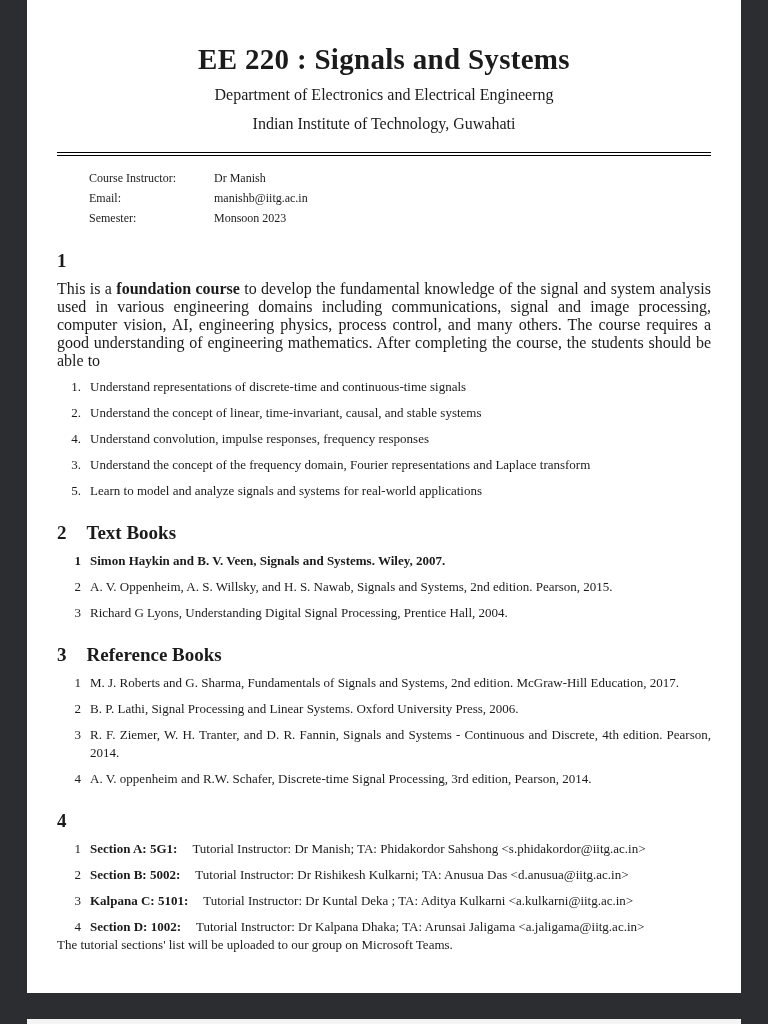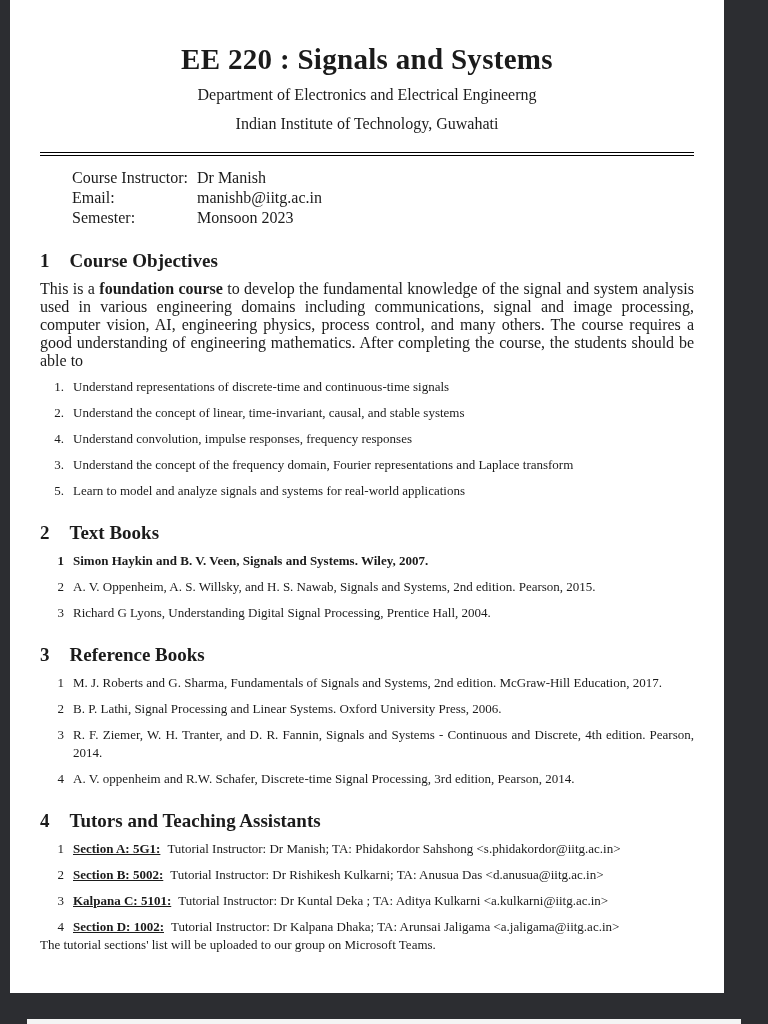--- a/index.html
+++ b/index.html
@@ -9,21 +9,21 @@
     width: 768px; height: 1024px;
   }
   .viewer {
     position: relative;
     width: 768px; height: 1024px;
     background: #2c2d31;
     overflow: hidden;
   }
   .page {
     position: absolute;
-    left: 10px; top: 0;
+    left: 27px; top: 0;
     width: 714px; height: 993px;
     background: #ffffff;
     color: #1b1b1b;
     padding: 42px 30px 0 30px;
     overflow: hidden;
   }
   .next-sliver {
     position: absolute;
     left: 27px; bottom: 0;
     width: 714px; height: 5px;
@@ -39,21 +39,21 @@
     line-height: 20px; margin-top: 9px;
   }
   .doc-sub:first-of-type { margin-top: 6px; }
   .double-rule {
     margin-top: 18px; height: 4px;
     border-top: 1px solid #000;
     border-bottom: 1px solid #000;
   }
   .info-table {
     margin: 12px 12px 0 32px;
-    font-size: 16px;
+    font-size: 12px;
     border-collapse: collapse;
   }
   .info-table td { padding: 2px 0; vertical-align: top; line-height: 16px; }
   .info-label { width: 125px; }
   .link {
     color: var(--color-link, #2222cc);
     text-decoration: none; cursor: pointer;
   }
   .section-heading {
     display: flex;
@@ -67,21 +67,21 @@
   }
   .list { margin-top: 2px; }
   .list-item {
     display: flex;
     font-size: 13px; line-height: 18px;
     margin-top: 8px;
   }
   .li-num { flex: none; width: 24px; text-align: right; margin-right: 9px; }
   .li-text { text-align: justify; flex: 1; }
   .bold { font-weight: bold; }
-  .tutor-label { margin-right: 7px; text-decoration: underline; }
+  .tutor-label { margin-right: 15px; }
   .footer-note { font-size: 13px; line-height: 18px; }
 </style>
 </head>
 <body>
 
 <div class="viewer">
   <div class="page">
 
     <header>
       <div class="doc-title">EE 220 : Signals and Systems</div>
@@ -103,21 +103,20 @@
       </tr>
       <tr>
         <td class="info-label">Semester:</td>
         <td>Monsoon 2023</td>
       </tr>
     </tbody>
       </table>
 
     <div class="section-heading">
       <span class="section-num">1</span>
-      <span>Course Objectives</span>
     </div>
     <p class="intro"><span>This is a </span><span class="bold">foundation course</span><span> to develop the fundamental knowledge of the signal and system analysis used in various engineering domains including communications, signal and image processing, computer vision, AI, engineering physics, process control, and many others. The course requires a good understanding of engineering mathematics. After completing the course, the students should be able to</span></p>
 
     <div class="list">
       <div class="list-item">
         <span class="li-num">1.</span>
         <span class="li-text">Understand representations of discrete-time and continuous-time signals</span>
       </div>
       <div class="list-item">
         <span class="li-num">2.</span>
@@ -174,21 +173,20 @@
         <span class="li-text">R. F. Ziemer, W. H. Tranter, and D. R. Fannin, Signals and Systems - Continuous and Discrete, 4th edition. Pearson, 2014.</span>
       </div>
       <div class="list-item">
         <span class="li-num">4</span>
         <span class="li-text">A. V. oppenheim and R.W. Schafer, Discrete-time Signal Processing, 3rd edition, Pearson, 2014.</span>
       </div>
     </div>
 
     <div class="section-heading">
       <span class="section-num">4</span>
-      <span>Tutors and Teaching Assistants</span>
     </div>
     <div class="list">
       <div class="list-item">
         <span class="li-num">1</span>
         <span class="li-text"><span class="bold tutor-label">Section A: 5G1:</span><span>Tutorial Instructor: Dr Manish; TA: Phidakordor Sahshong &lt;s.phidakordor@iitg.ac.in&gt;</span></span>
       </div>
       <div class="list-item">
         <span class="li-num">2</span>
         <span class="li-text"><span class="bold tutor-label">Section B: 5002:</span><span>Tutorial Instructor: Dr Rishikesh Kulkarni; TA: Anusua Das &lt;d.anusua@iitg.ac.in&gt;</span></span>
       </div>

